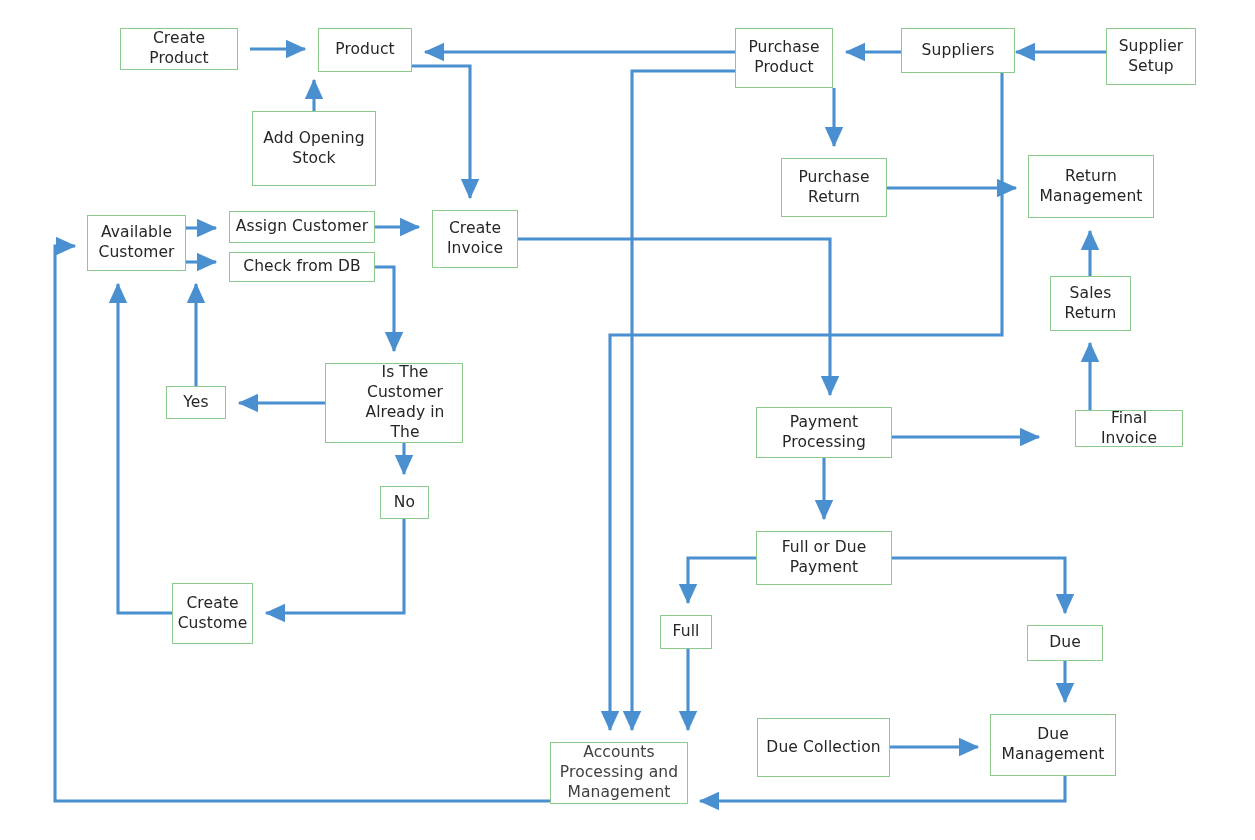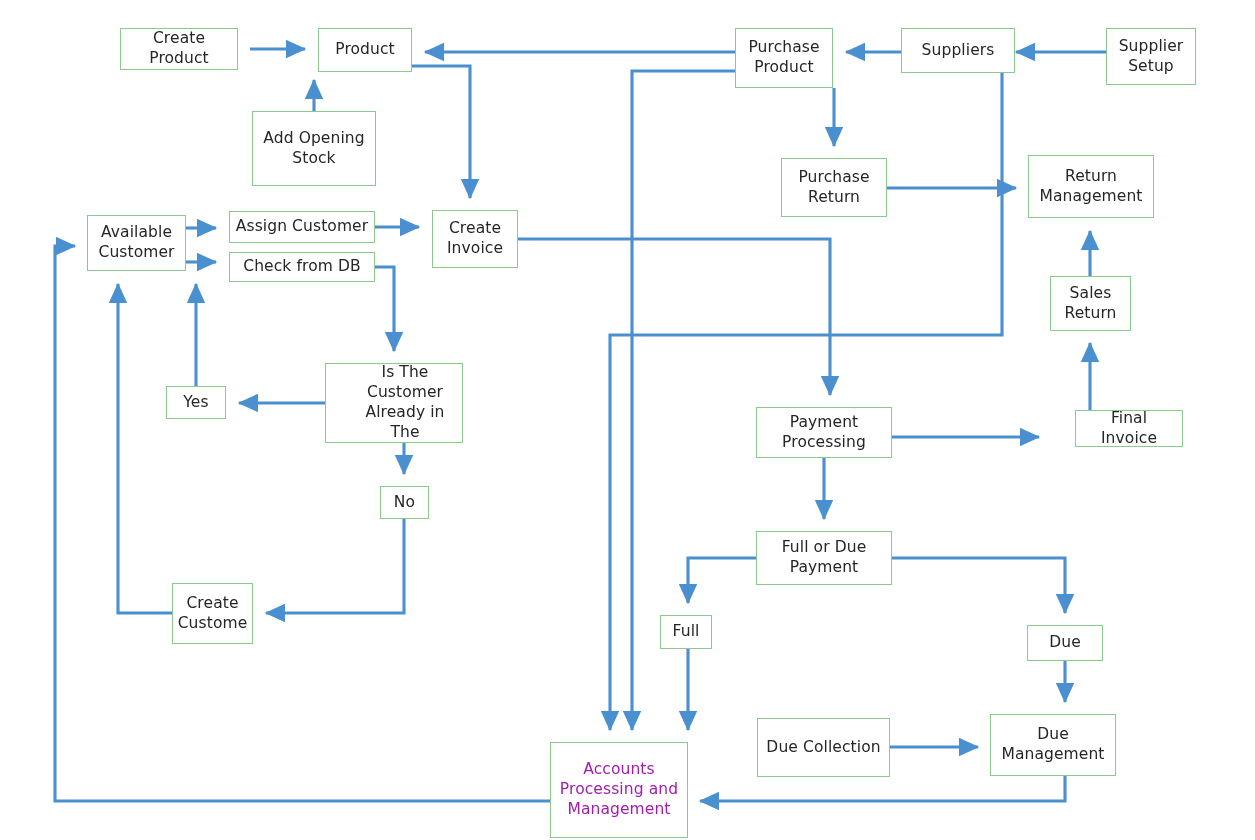--- a/index.html
+++ b/index.html
@@ -117,17 +117,17 @@
 Processing</div>
       <div class="node" style="left: 1051px; top: 410px; width: 108px; height: 37px; border-color: rgb(140, 201, 140); background: rgb(255, 255, 255); color: rgb(38, 38, 38); margin-left: 24px;">Final
 Invoice</div>
       <div class="node" style="left: 756px; top: 531px; width: 136px; height: 54px; border-color: rgb(140, 201, 140); background: rgb(255, 255, 255); color: rgb(38, 38, 38);">Full or Due
 Payment</div>
       <div class="node" style="left: 660px; top: 615px; width: 52px; height: 34px; border-color: rgb(140, 201, 140); background: rgb(255, 255, 255); color: rgb(38, 38, 38);">Full</div>
       <div class="node" style="left: 1027px; top: 625px; width: 76px; height: 36px; border-color: rgb(140, 201, 140); background: rgb(255, 255, 255); color: rgb(38, 38, 38);">Due</div>
       <div class="node" style="left: 757px; top: 718px; width: 133px; height: 59px; border-color: rgb(140, 201, 140); background: rgb(255, 255, 255); color: rgb(38, 38, 38);">Due Collection</div>
       <div class="node" style="left: 990px; top: 714px; width: 126px; height: 62px; border-color: rgb(140, 201, 140); background: rgb(255, 255, 255); color: rgb(38, 38, 38);">Due
 Management</div>
-      <div class="node" style="left: 550px; top: 742px; width: 138px; height: 96px; border-color: rgb(140, 201, 140); background: rgb(255, 255, 255); color: #a21caf;">Accounts
+      <div class="node" style="left: 550px; top: 742px; width: 138px; height: 62px; border-color: rgb(140, 201, 140); background: rgb(255, 255, 255); color: #404040;">Accounts
 Processing and
 Management</div>
     </div>
 </div>
 
 </body></html>

